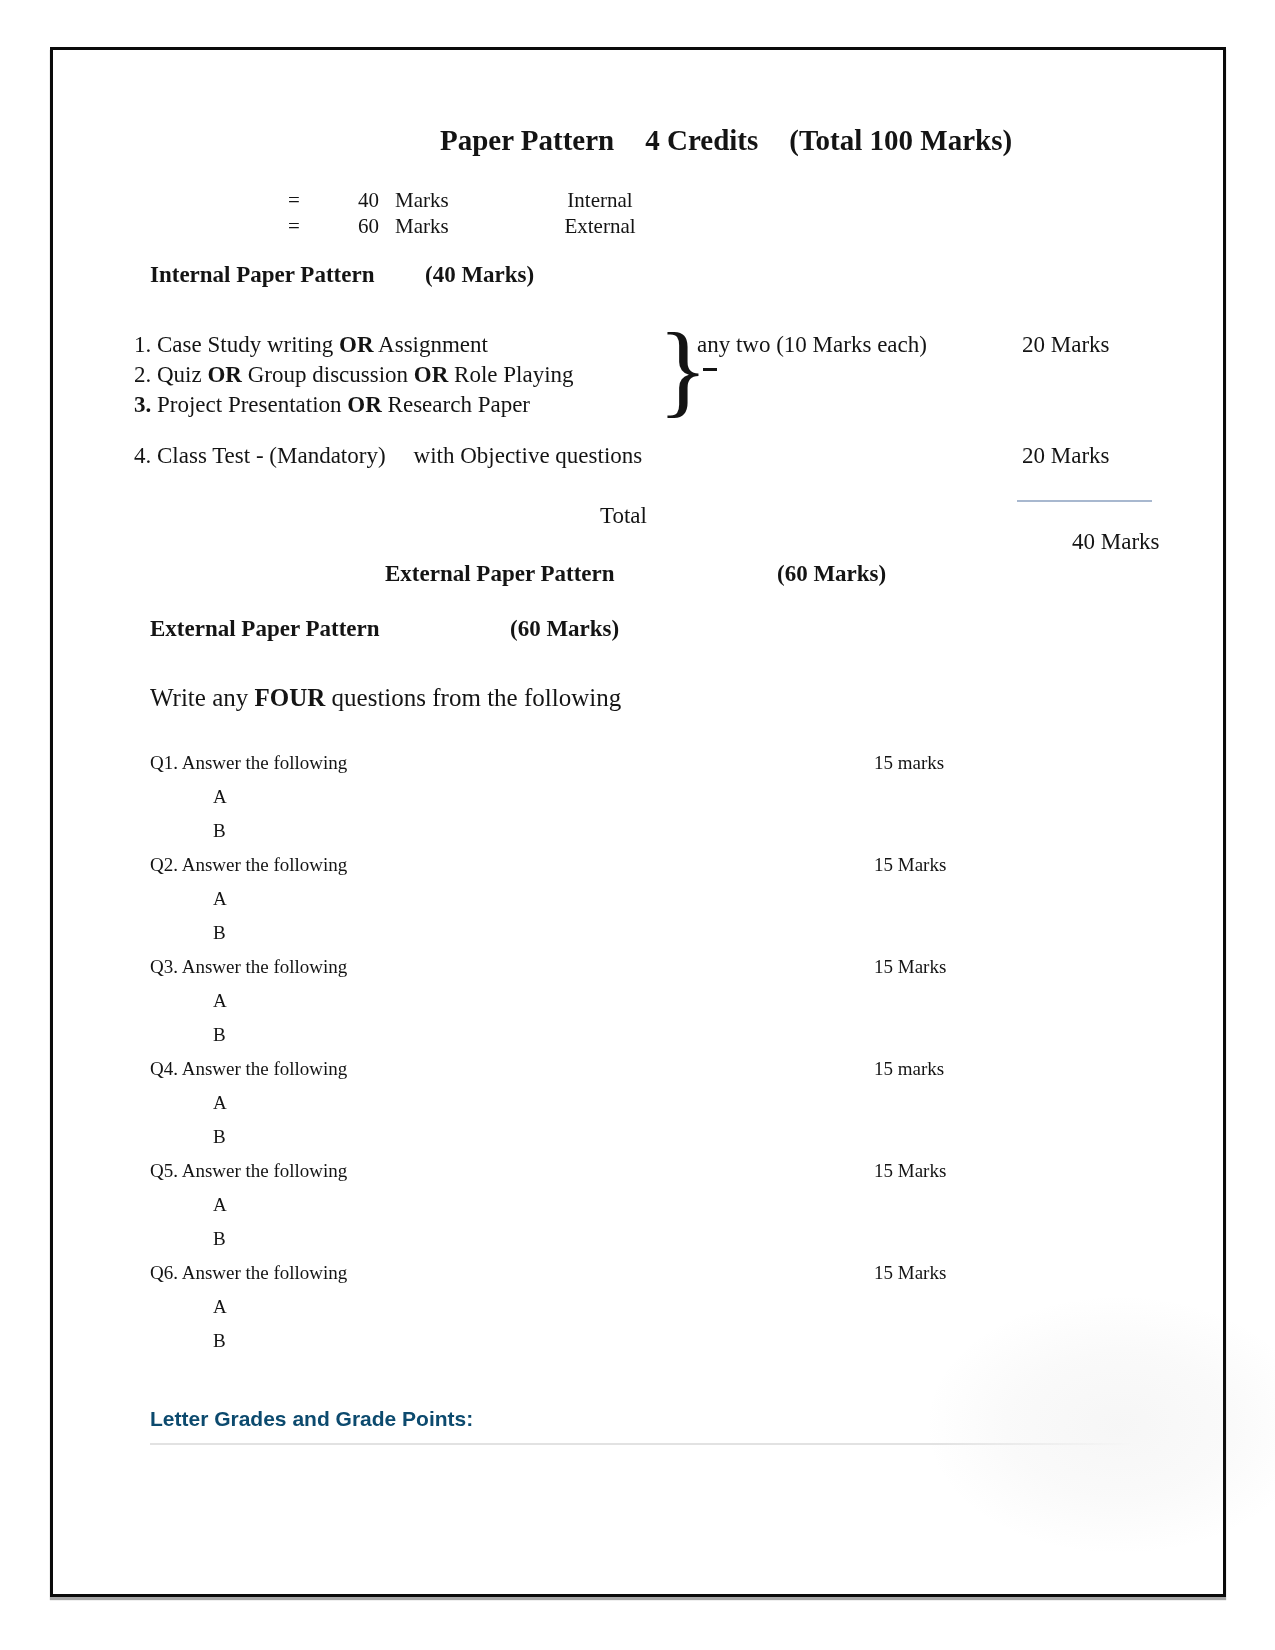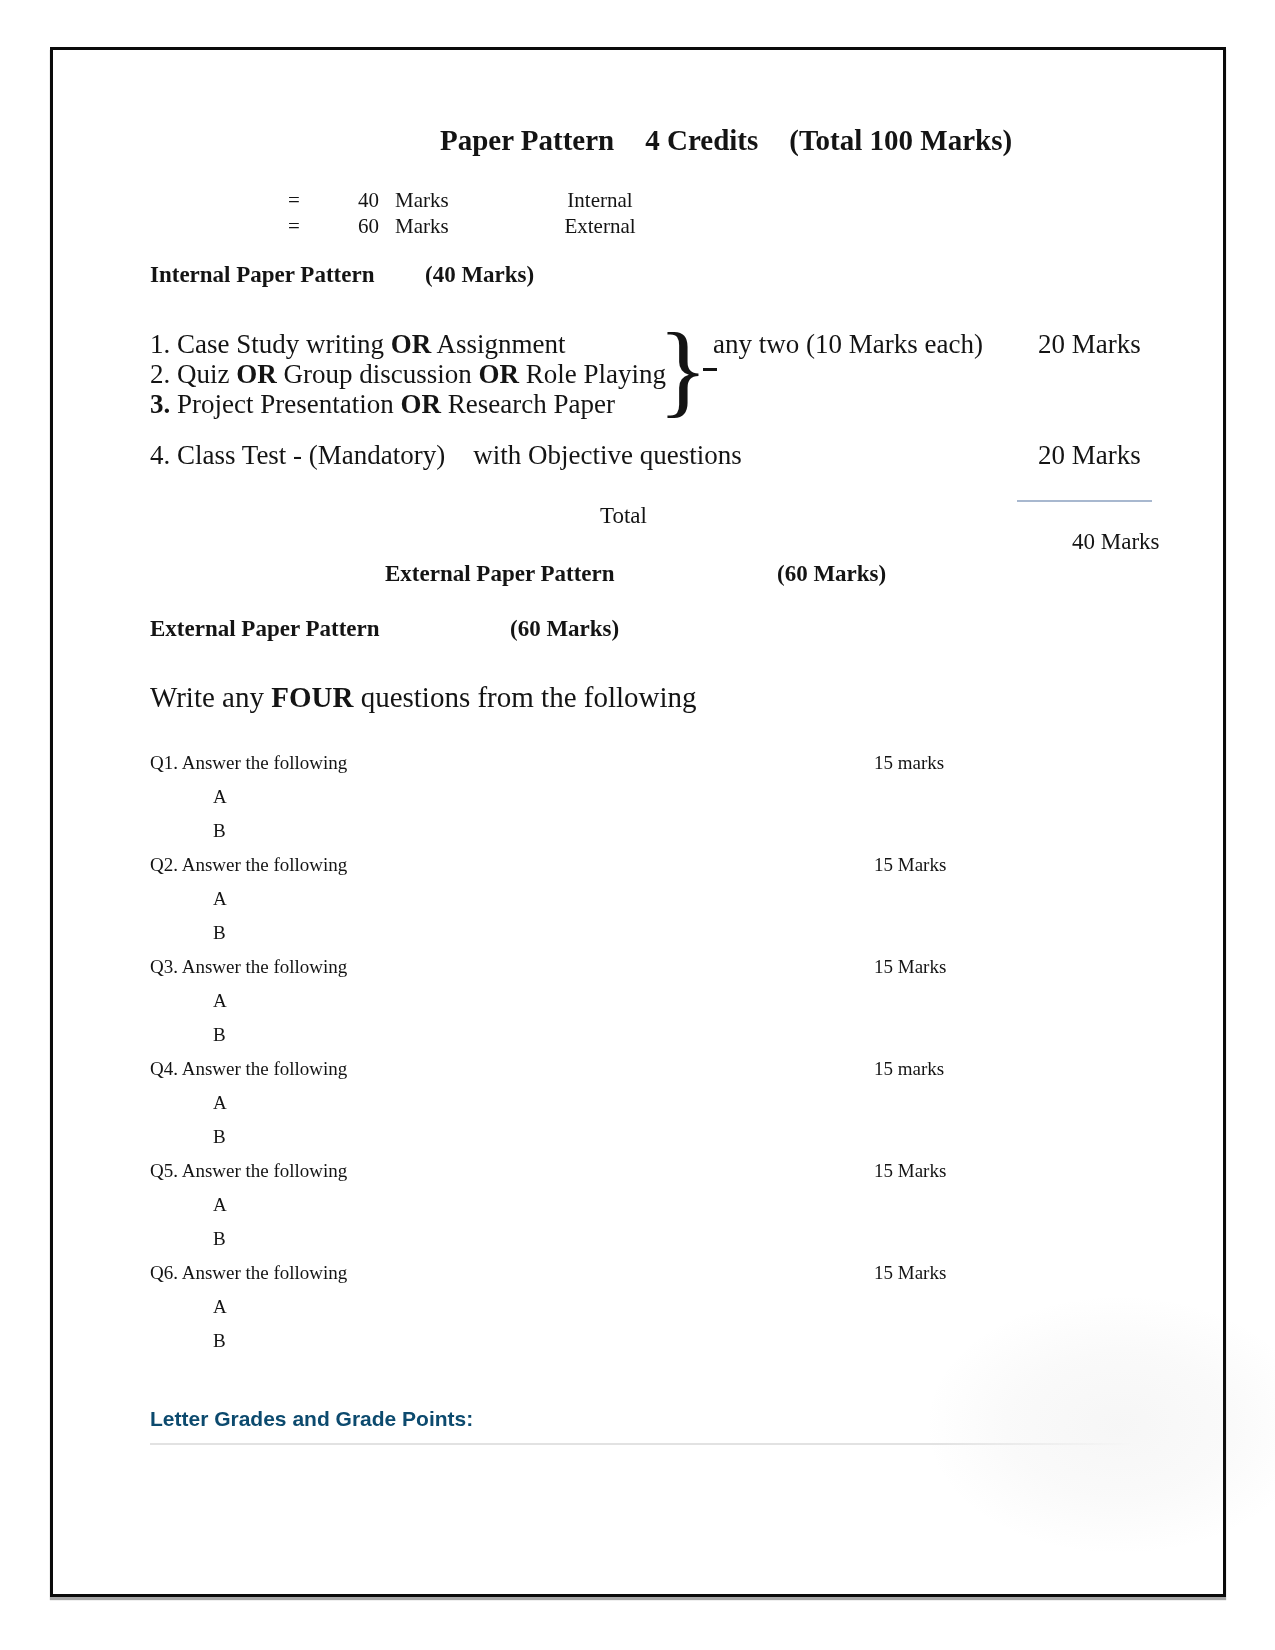--- a/index.html
+++ b/index.html
@@ -21,40 +21,40 @@
     border-radius:45%;
   }
   .title{left:440px;top:125px;font-size:29px;font-weight:bold;line-height:30px;white-space:nowrap;}
   .title .gap{margin-right:31px;}
   .fee-row{left:150px;width:900px;font-size:21px;line-height:23px;text-align:center;}
   .fee-eq{position:absolute;left:138px;}
   .fee-num{position:absolute;left:208px;}
   .fee-unit{position:absolute;left:245px;}
   .sec-heading{left:150px;width:1000px;font-size:23px;font-weight:bold;line-height:25px;}
   .head-marks40{position:absolute;left:275px;}
-  .item{left:150px;width:1010px;font-size:27px;line-height:25px;white-space:nowrap;}
+  .item{left:134px;width:1010px;font-size:23px;line-height:25px;white-space:nowrap;}
   .col-anytwo{position:absolute;left:563px;}
   .col-marks{position:absolute;left:888px;}
   .gap-mid{margin-left:28px;}
   .brace{
     left:654px;top:320px;width:58px;height:100px;
     font-size:104px;line-height:98px;text-align:center;
     font-family:"Liberation Serif", serif;font-weight:normal;
   }
   .brace-dash{left:703px;top:368px;width:14px;height:3px;background:#141414;}
   .rule40{left:1017px;top:500px;width:135px;height:2px;background:#a8b8cf;}
   .total-row{left:150px;width:1010px;font-size:23px;line-height:25px;}
   .total-label{position:absolute;left:450px;}
   .total-value{position:absolute;left:922px;margin-top:26px;}
   .ext-center{left:150px;width:1010px;font-size:23px;font-weight:bold;line-height:25px;}
   .ext-center-label{position:absolute;left:235px;}
   .ext-center-marks{position:absolute;left:627px;}
   .ext-left{left:150px;width:1010px;font-size:23px;font-weight:bold;line-height:25px;}
   .ext-left-marks{position:absolute;left:360px;}
-  .instruction{left:150px;width:1010px;font-size:29px;line-height:25px;}
+  .instruction{left:150px;width:1010px;font-size:25px;line-height:25px;}
   .questions{left:150px;top:746px;width:1010px;font-size:19px;}
   .q-line{position:relative;height:34px;line-height:34px;white-space:nowrap;}
   .q-marks{position:absolute;left:724px;}
   .q-sub{padding-left:63px;}
   .grades-heading{
     left:150px;top:1407px;font-size:21px;font-weight:bold;
     font-family:"Liberation Sans", sans-serif;color:#0c4a6e;line-height:24px;
   }
   .grades-rule{
     left:150px;top:1443px;width:985px;height:2px;

